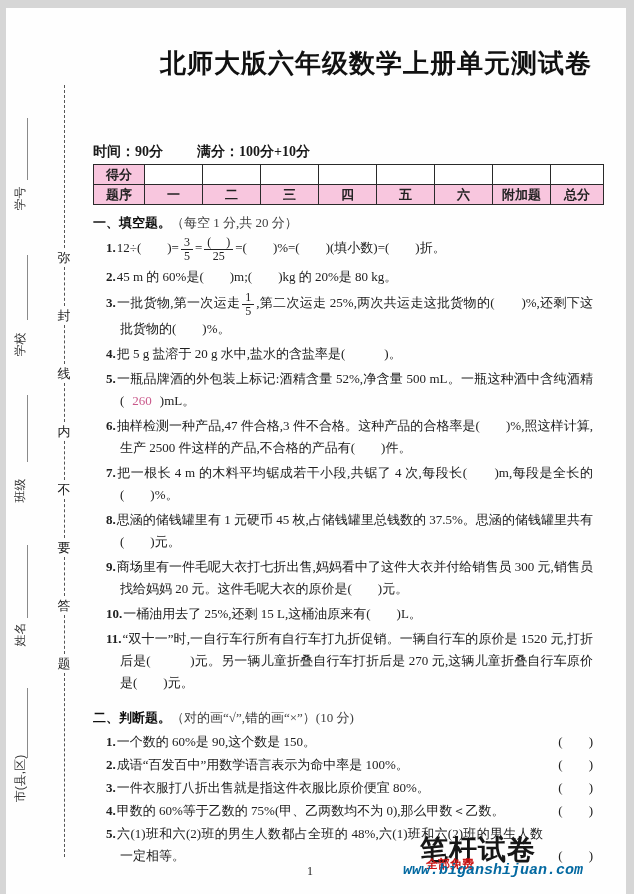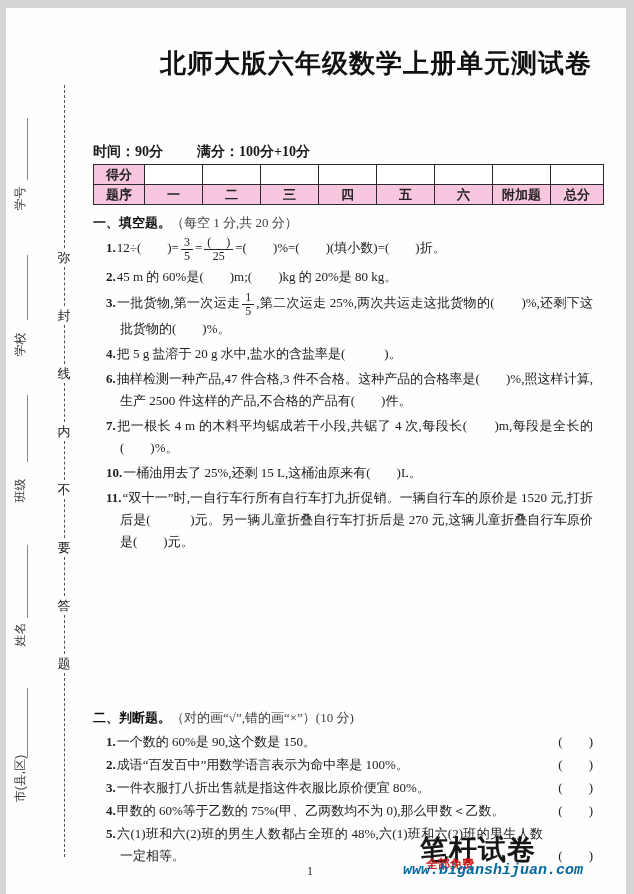--- a/index.html
+++ b/index.html
@@ -145,22 +145,25 @@
 
   <div class="section sec1">
     <div class="sec-head">
       <span>一、填空题。</span><span class="note">（每空 1 分,共 20 分）</span>
     </div>
     <div>
         <div class="fq"><b class="qnum">1.</b>12÷(　　)=<span class="frac"><span class="fn">3</span><span class="fd">5</span></span>=<span class="frac"><span class="fn">(　 )</span><span class="fd">25</span></span>=(　　)%=(　　)(填小数)=(　　)折。</div>
         <div class="fq"><b class="qnum">2.</b>45 m 的 60%是(　　)m;(　　)kg 的 20%是 80 kg。</div>
         <div class="fq"><b class="qnum">3.</b>一批货物,第一次运走<span class="frac"><span class="fn">1</span><span class="fd">5</span></span>,第二次运走 25%,两次共运走这批货物的(　　)%,还剩下这批货物的(　　)%。</div>
         <div class="fq"><b class="qnum">4.</b>把 5 g 盐溶于 20 g 水中,盐水的含盐率是(　　　)。</div>
+        <div class="fq"><b class="qnum">5.</b>一瓶品牌酒的外包装上标记:酒精含量 52%,净含量 500 mL。一瓶这种酒中含纯酒精(<span class="ans">260</span>)mL。</div>
         <div class="fq"><b class="qnum">6.</b>抽样检测一种产品,47 件合格,3 件不合格。这种产品的合格率是(　　)%,照这样计算,生产 2500 件这样的产品,不合格的产品有(　　)件。</div>
         <div class="fq"><b class="qnum">7.</b>把一根长 4 m 的木料平均锯成若干小段,共锯了 4 次,每段长(　　)m,每段是全长的 (　　)%。</div>
+        <div class="fq"><b class="qnum">8.</b>思涵的储钱罐里有 1 元硬币 45 枚,占储钱罐里总钱数的 37.5%。思涵的储钱罐里共有(　　)元。</div>
+        <div class="fq"><b class="qnum">9.</b>商场里有一件毛呢大衣打七折出售,妈妈看中了这件大衣并付给销售员 300 元,销售员找给妈妈 20 元。这件毛呢大衣的原价是(　　)元。</div>
         <div class="fq"><b class="qnum">10.</b>一桶油用去了 25%,还剩 15 L,这桶油原来有(　　)L。</div>
         <div class="fq"><b class="qnum">11.</b>“双十一”时,一自行车行所有自行车打九折促销。一辆自行车的原价是 1520 元,打折后是(　　　)元。另一辆儿童折叠自行车打折后是 270 元,这辆儿童折叠自行车原价是(　　)元。</div>
       </div>
   </div>
 
   <div class="section sec2">
     <div class="sec-head">
       <span>二、判断题。</span><span class="note">（对的画“√”,错的画“×”）(10 分)</span>
     </div>
     <div>

